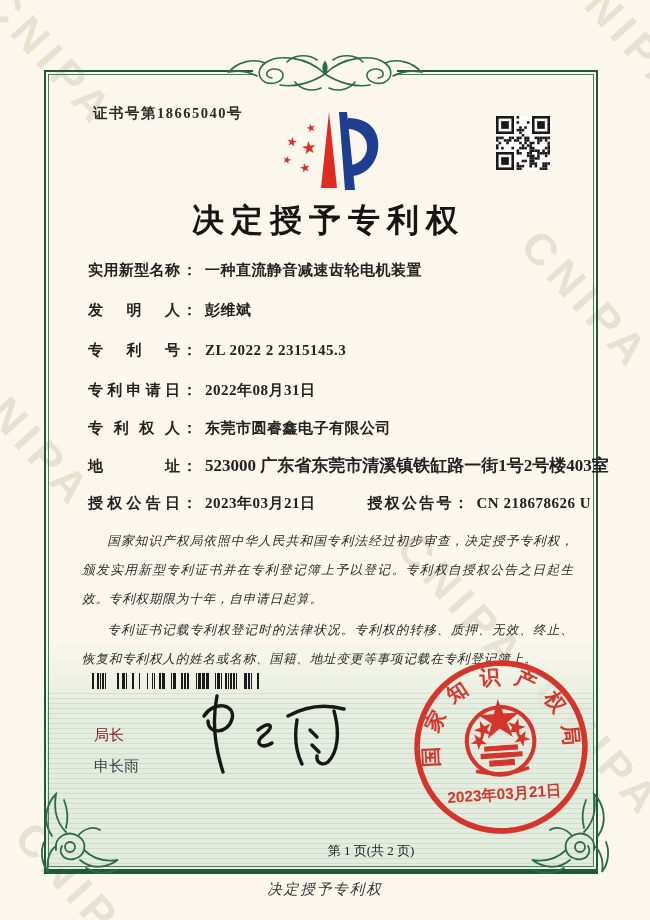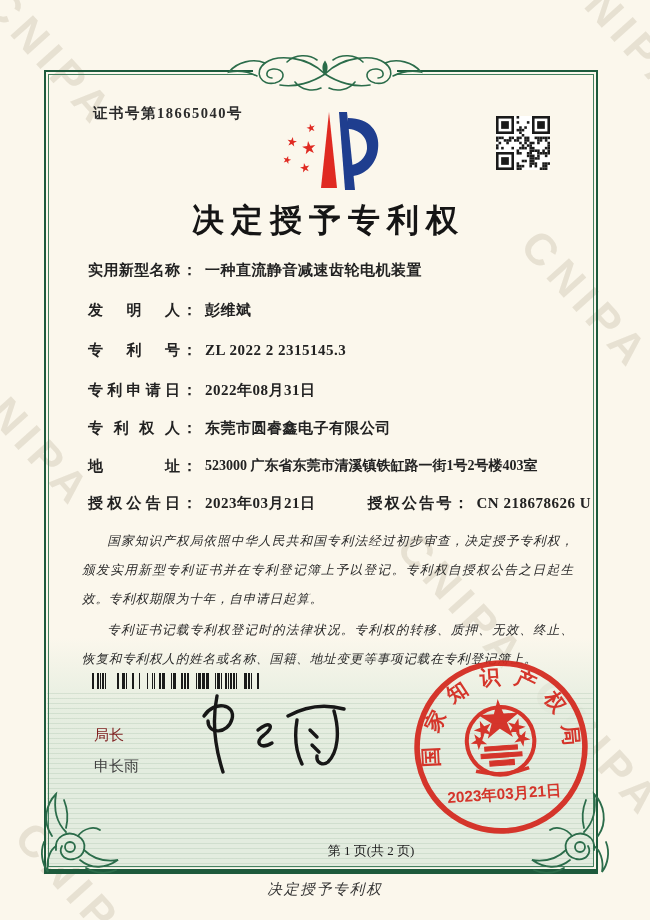--- a/index.html
+++ b/index.html
@@ -32,21 +32,21 @@
      font-size:32px;font-weight:bold;color:#151515;letter-spacing:7px;text-indent:7px;}
 
   .fields{position:absolute;left:88px;top:252px;width:486px;font-size:15px;
      font-weight:bold;color:#222;}
   .frow{position:absolute;left:0;display:flex;line-height:20px;white-space:nowrap;}
   .f-label{display:inline-block;width:92px;text-align:justify;text-align-last:justify;}
   .f-colon{margin:0 8px 0 2px;}
   .f-value{letter-spacing:.5px;}
   .frow.r0{top:8px}.frow.r1{top:48px}.frow.r2{top:88px}.frow.r3{top:128px}
   .frow.r4{top:166px}.frow.r5{top:204px}.frow.r6{top:241px}
-  .frow.r5 .f-value{font-size:14px;letter-spacing:0;text-align:center;}
+  .frow.r5 .f-value{font-size:17px;letter-spacing:0;text-align:center;}
   .pair2{margin-left:52px;display:flex;}
   .pair2 .f-label{width:84px;}
 
   .paras{position:absolute;left:82px;top:527px;width:492px;font-size:12.6px;
      font-style:italic;color:#2a2a2a;line-height:29px;letter-spacing:.8px;}
   .paras p{margin:0 0 2px 0;text-indent:2em;text-align:justify;}
 
   .barcode{position:absolute;left:92px;top:673px;width:170px;height:16px;}
 
   .signer-title{position:absolute;left:94px;top:726px;font-size:15px;color:#7f1d1d;}

